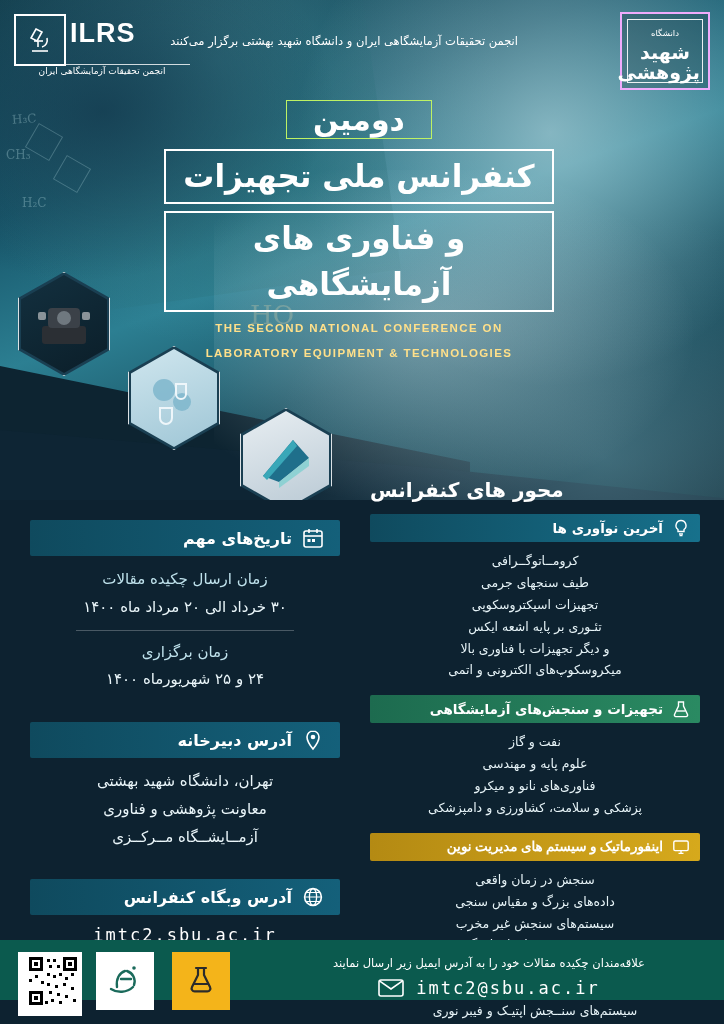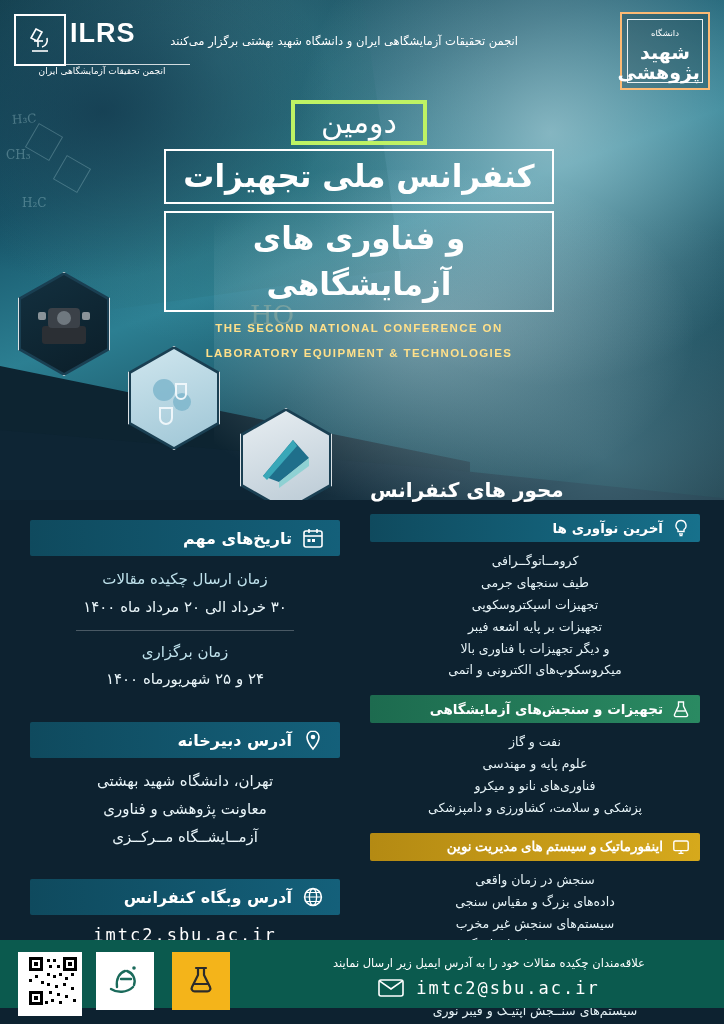--- a/index.html
+++ b/index.html
@@ -77,37 +77,37 @@
   }
 
   
   .hosts{
     position:absolute;right:206px;top:34px;color:#fff;font-size:11.5px;
     text-align:right;width:380px;
   }
 
   
   .sbu{
-    position:absolute;right:14px;top:12px;width:86px;height:74px;border:2px solid #fdba74;
+    position:absolute;right:14px;top:12px;width:86px;height:74px;border:2px solid #f0abfc;
     background:rgba(10,35,45,.25);
   }
   .sbu .inner{
     position:absolute;inset:5px;border:1px solid rgba(255,255,255,.9);
   }
   .sbu .arc{
     position:absolute;left:8px;top:8px;right:8px;bottom:8px;color:#fff;font-size:8.5px;
     text-align:center;line-height:1.25;padding-top:6px;
   }
   .sbu .big{font-size:19px;font-weight:bold;line-height:1.05;display:block;margin-top:4px;}
 
   
   .title-wrap{position:absolute;right:170px;top:100px;width:390px;text-align:center;}
   .t-dovomin{
-    display:inline-block;color:#fff;font-size:30px;font-weight:normal;
-    border:4px solid #bef264;padding:1px 26px;margin-bottom:4px;
+    display:inline-block;color:#fff;font-size:30px;font-weight:bold;
+    border:1px solid #bef264;padding:1px 26px;margin-bottom:10px;
   }
   .t-line{
     display:block;color:#fff;font-size:31px;font-weight:bold;line-height:1.5;
     border:2px solid #fff;padding:2px 10px;margin:0 0 7px 0;
   }
   .t-en{
     color:#ffe08a;font-size:11.5px;letter-spacing:1.4px;line-height:1.7;direction:ltr;
     font-family:"Liberation Sans",sans-serif;font-weight:bold;margin-top:6px;
   }
   .t-date{
@@ -169,21 +169,21 @@
   .ax-head .ic{width:18px;height:18px;flex:0 0 18px;}
   .ax1{background:linear-gradient(90deg,#0f4a5e,#17718c);}
   .ax2{background:linear-gradient(90deg,#1d6b4f,#2a8a62);}
   .ax3{background:linear-gradient(90deg,#b48a13,#d6a91c);font-family:Liberation Serif, serif;}
   .ax-body{
     color:#e6f3f7;font-size:12.5px;line-height:1.75;text-align:center;padding:8px 4px 14px;
   }
 
   
   .footer{
-    position:absolute;left:0;top:940px;width:724px;height:68px;background:#0b5a4e;
+    position:absolute;left:0;top:940px;width:724px;height:60px;background:#0b5a4e;
   }
   .qr{
     position:absolute;left:18px;top:12px;width:58px;height:58px;background:#fff;padding:3px;
   }
   .qr svg{display:block;}
   .flogo{
     position:absolute;top:12px;width:58px;height:58px;background:#fff;display:flex;
     align-items:center;justify-content:center;
   }
   .flogo.f2{left:96px;}
@@ -355,21 +355,21 @@
             <path d="M9 1.5a5 5 0 0 0-3 9v2h6v-2a5 5 0 0 0-3-9z" fill="none" stroke="#fff" stroke-width="1.4"></path>
             <path d="M7 15h4M7.5 16.6h3" stroke="#fff" stroke-width="1.4"></path>
           </svg>
         </span>
         <span class="ttl">آخرین نوآوری ها</span>
       </div>
       <div class="ax-body">
         <div>کرومــاتوگــرافی</div>
         <div>طیف سنجهای جرمی</div>
         <div>تجهیزات اسپکتروسکوپی</div>
-        <div>تجهیزات بر پایه اشعه فیبر</div>
+        <div>تئـوری بر پایه اشعه ایکس</div>
         <div>و دیگر تجهیزات با فناوری بالا</div>
         <div>میکروسکوپ‌های الکترونی و اتمی</div>
       </div>
     </div>
 
     <div>
       <div class="ax-head ax2">
         <span class="ic">
           <svg width="18" height="18" viewBox="0 0 18 18" aria-hidden="true">
             <path d="M6.5 2h5v4l4 8.5a1.5 1.5 0 0 1-1.4 2.1H3.9A1.5 1.5 0 0 1 2.5 14.5L6.5 6z" fill="none" stroke="#fff" stroke-width="1.4"></path>

